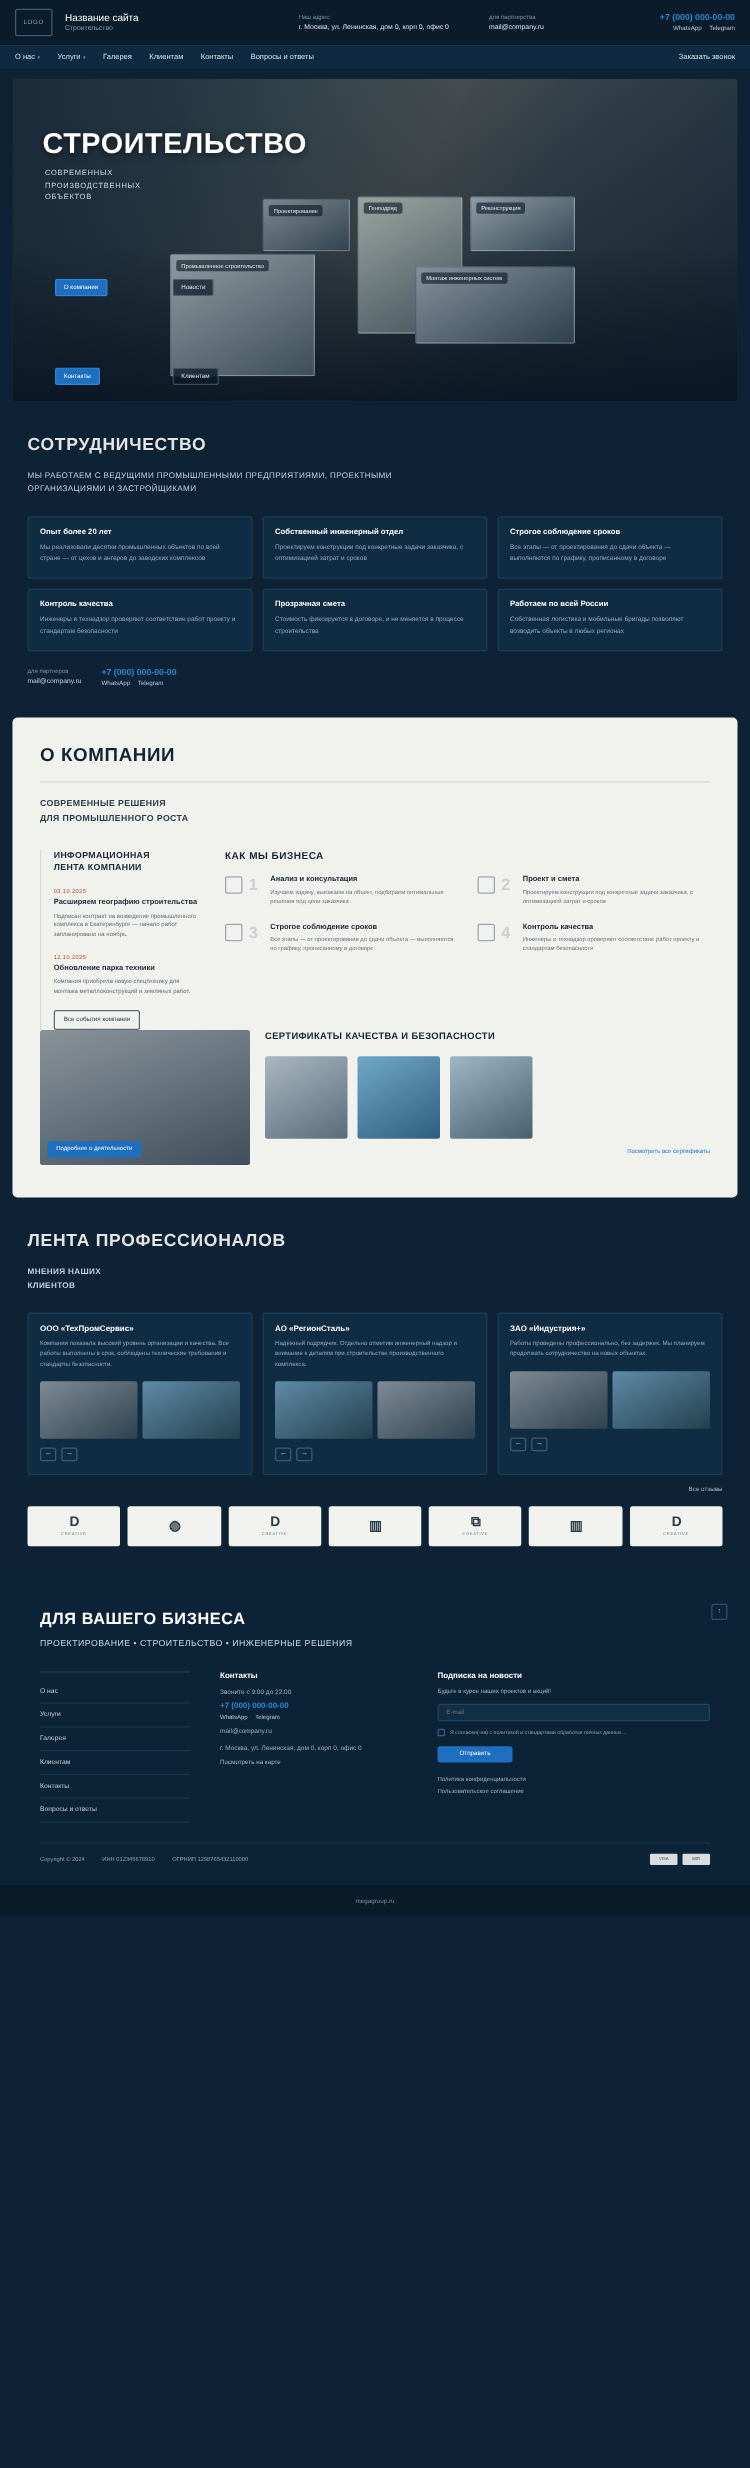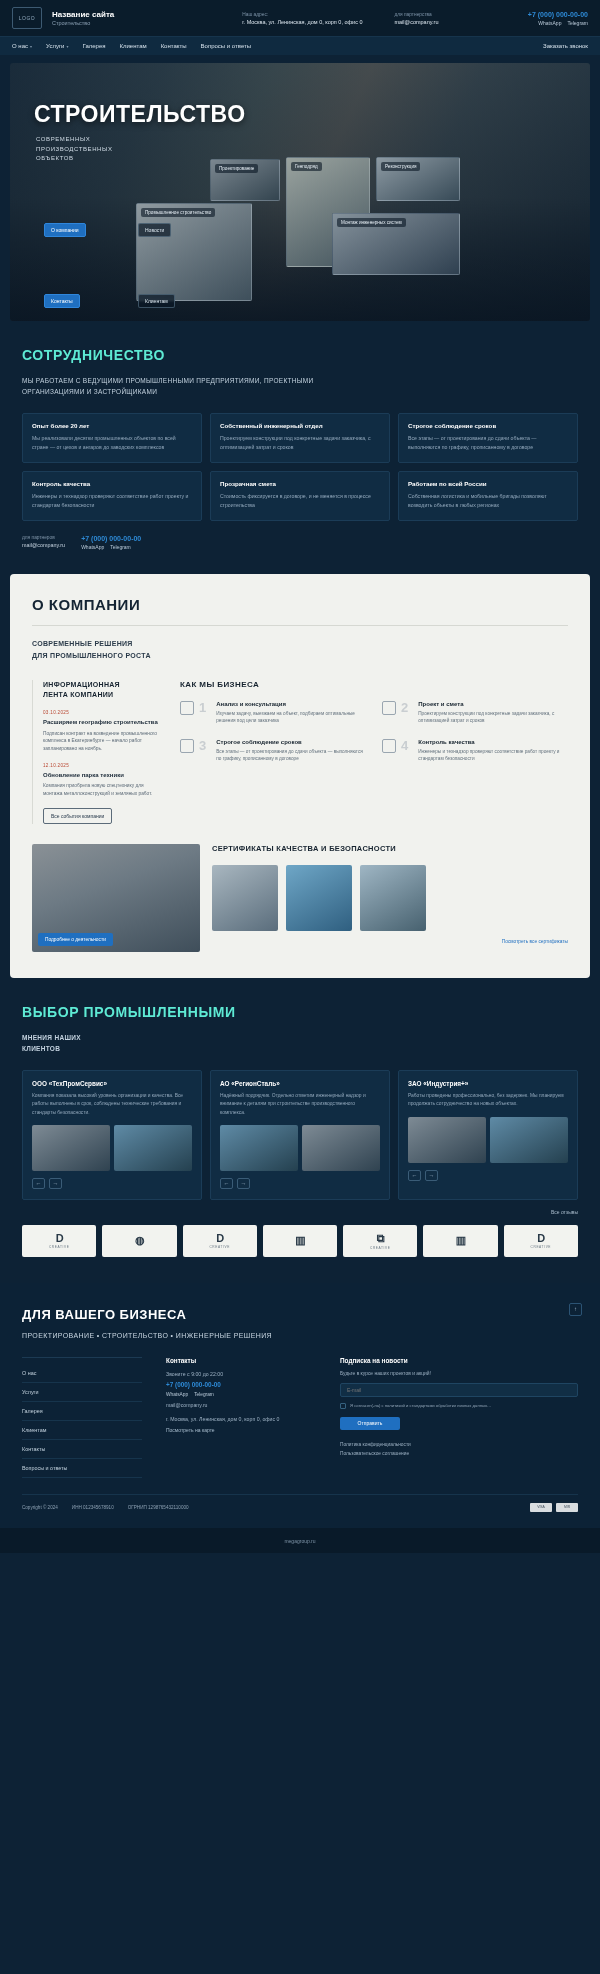--- a/index.html
+++ b/index.html
@@ -21,21 +21,21 @@
     padding: 7px 12px;
     gap: 10px;
   }
   .logo-box {
     width: 30px; height: 22px;
     border: 1px solid #3d5a72;
     border-radius: 2px;
     display: flex; align-items: center; justify-content: center;
     color: #8fa8bd; font-size: 5px; letter-spacing: .5px;
   }
-  .brand-name { font-size: 8px; font-weight: bold; color: #ffffff; }
+  .brand-name { font-size: 8px; font-weight: normal; color: #ffffff; }
   .brand-sub { font-size: 5.5px; color: #8ba0b4; margin-top: 1px; }
   .top-col { display: flex; flex-direction: column; justify-content: center; }
   .top-label { font-size: 4.8px; color: #7d93a8; margin-bottom: 2px; }
   .top-val { font-size: 5.5px; color: #dbe5ee; }
   .top-addr { margin-left: 118px; }
   .top-mail { margin-left: 22px; }
   .top-phone { margin-left: auto; text-align: right; }
   .top-phone .phone { font-size: 7px; color: #2e8ad6; font-weight: bold; }
   .msg-row { display: flex; gap: 6px; justify-content: flex-end; margin-top: 2px; }
   .msg-row span { font-size: 5px; color: #b9c9d8; }
@@ -104,21 +104,21 @@
   }
   .hero-tile .cap {
     position: absolute; left: 4px; top: 4px;
     font-size: 4.6px; color: #e6eef5;
     background: rgba(9,22,35,.6);
     padding: 2px 4px; border-radius: 2px;
   }
 
   
   .section { padding: 26px 22px 0; }
-  .h2 { font-size: 14px; font-weight: bold; letter-spacing: .6px; color: #5eead4; }
+  .h2 { font-size: 14px; font-weight: bold; letter-spacing: .6px; color: #e5e5e5; }
   .lead {
     margin-top: 12px;
     font-size: 6.5px; line-height: 1.7; color: #c3d2df; max-width: 330px;
     letter-spacing: .3px;
   }
   .coop-grid {
     margin-top: 16px;
     display: grid; grid-template-columns: repeat(3, 1fr); gap: 8px;
   }
   .coop-card {
@@ -170,21 +170,21 @@
     width: 14px; height: 14px; flex: 0 0 14px;
     border: 1px solid #9aa6b0; border-radius: 2px;
     position: relative;
   }
   .work-num {
     font-size: 13px; font-weight: bold; color: #c9ced1; line-height: 1;
     margin-left: -2px; margin-right: 3px;
   }
   .work-item h5 { font-size: 6px; font-weight: bold; color: #17242f; margin-bottom: 3px; }
   .work-item p { font-size: 4.7px; line-height: 1.6; color: #62707c; }
-  .about-media { display: flex; gap: 12px; margin-top: 20px; }
+  .about-media { display: flex; gap: 12px; }
   .photo-main {
     width: 168px; height: 108px; border-radius: 2px; position: relative; overflow: hidden;
     background: linear-gradient(160deg,#8a9196 0%, #6d7a84 40%, #3f4e5a 100%);
   }
   .photo-btn {
     position: absolute; left: 6px; bottom: 6px;
     background: #1f6fc0; color: #fff; font-size: 4.8px;
     padding: 4px 7px; border-radius: 2px;
   }
   .cert-col { flex: 1; }
@@ -247,21 +247,21 @@
   .logos { display: grid; grid-template-columns: repeat(7,1fr); gap: 6px; margin-top: 10px; }
   .logo-card {
     background: #f2f3ef; border-radius: 2px; height: 32px;
     display: flex; flex-direction: column; align-items: center; justify-content: center;
     color: #2a3a48;
   }
   .logo-card .mark { font-size: 11px; font-weight: bold; letter-spacing: -1px; }
   .logo-card .cap { font-size: 3.2px; letter-spacing: .6px; color: #6a7884; margin-top: 1px; }
 
   
-  .footer { margin-top: 26px; background: #0c2236; padding: 24px 22px 16px; position: relative; }
+  .footer { margin-top: 26px; background: #0c2236; padding: 24px 32px 16px; position: relative; }
   .footer h2 { font-size: 13px; font-weight: bold; color: #fff; letter-spacing: .5px; }
   .footer-sub { margin-top: 10px; font-size: 7px; color: #c7d5e1; letter-spacing: .4px; }
   .footer-cols { display: flex; gap: 24px; margin-top: 18px; }
   .fcol1 { width: 120px; border-top: 1px solid #1c3a53; padding-top: 6px; }
   .fcol1 a {
     display: block; font-size: 5.4px; color: #c3d2de; text-decoration: none;
     padding: 6px 0; border-bottom: 1px solid #16344c;
   }
   .fcol2 { width: 150px; }
   .fcol2 h5, .fcol3 h5 { font-size: 6.4px; color: #fff; font-weight: bold; margin-bottom: 7px; }
@@ -492,21 +492,21 @@
           <div class="cert-thumb c2"></div>
           <div class="cert-thumb c3"></div>
         </div>
         <div class="cert-link">Посмотреть все сертификаты</div>
       </div>
     </div>
   </div>
 
 
   <div class="section">
-    <div class="h2">ВЫБОР ПРОМЫШЛЕННЫМИ</div>
+    <div class="h2">ЛЕНТА ПРОФЕССИОНАЛОВ</div>
     <div class="lead" style="white-space:pre-line; font-weight:bold;">МНЕНИЯ НАШИХ
 КЛИЕНТОВ</div>
     <div class="rev-grid">
       <div class="rev-card">
         <h4>ООО «ТехПромСервис»</h4>
         <p>Компания показала высокий уровень организации и качества. Все работы выполнены в срок, соблюдены технические требования и стандарты безопасности.</p>
         <div class="rev-photos">
           <div class="rev-ph"></div>
           <div class="rev-ph b"></div>
         </div>

